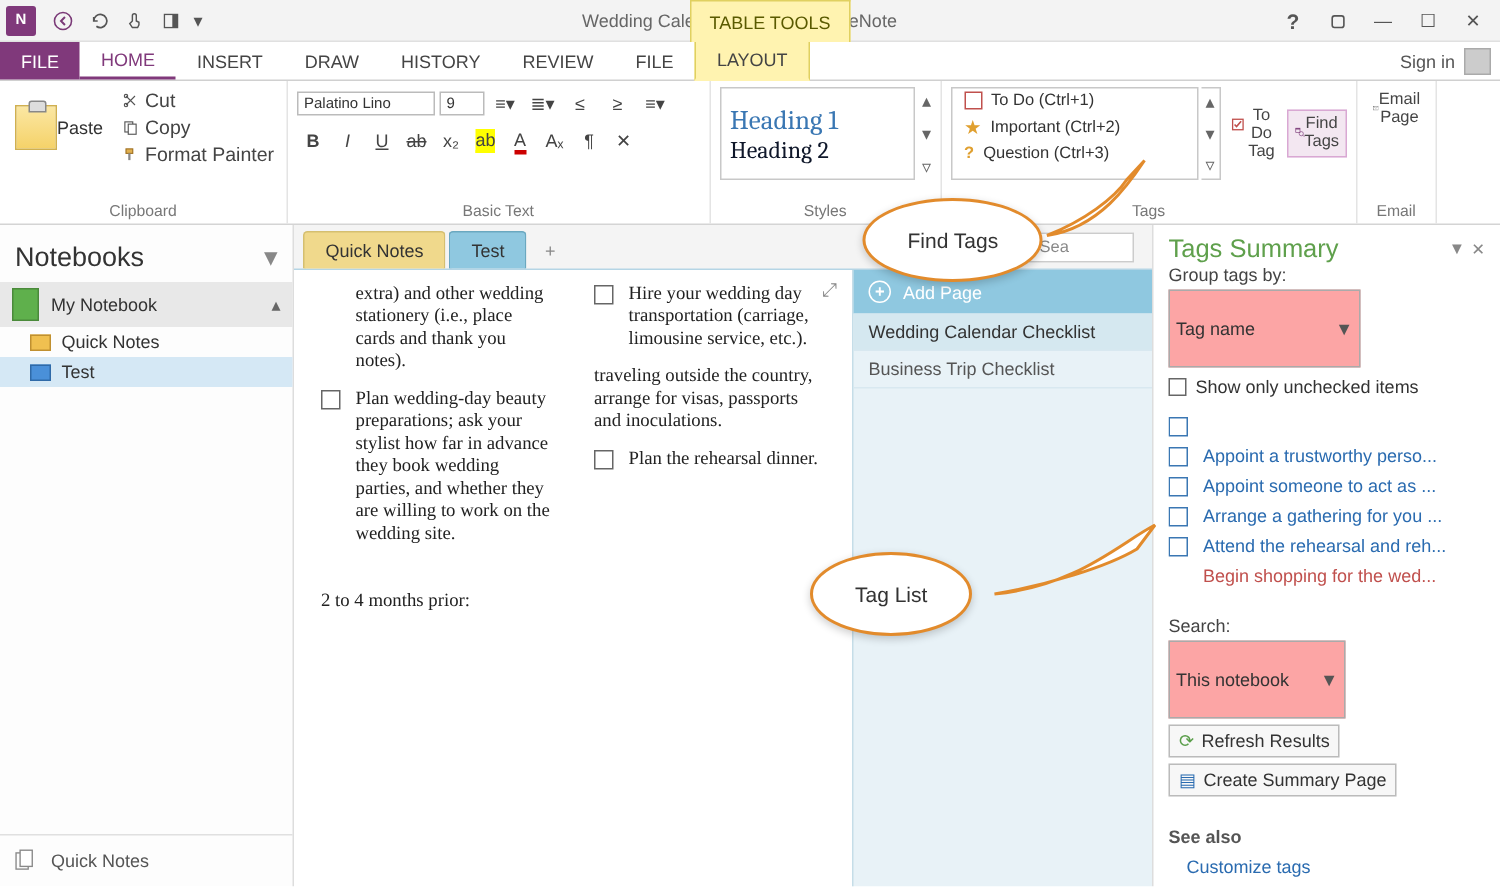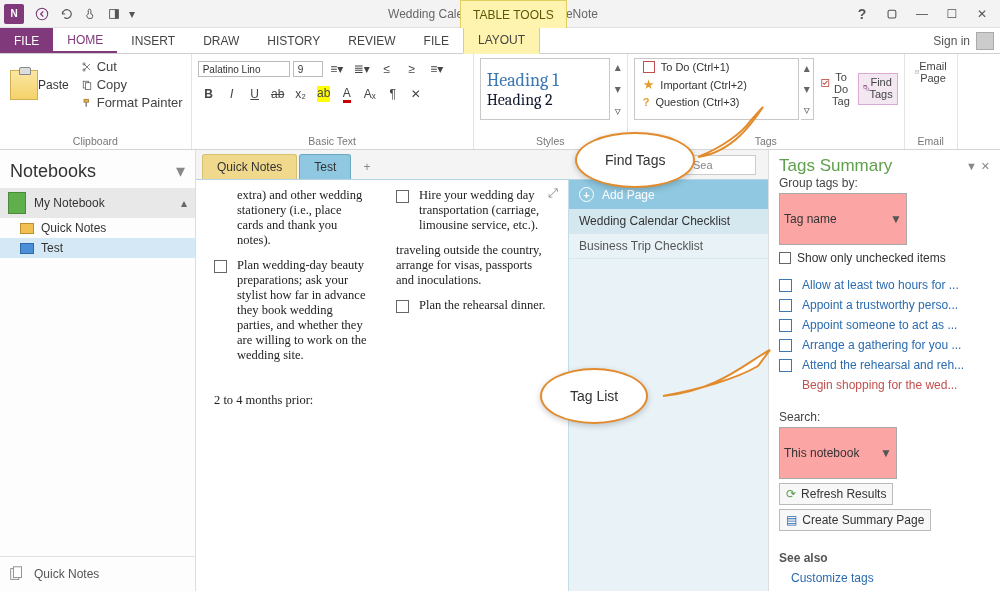--- a/index.html
+++ b/index.html
@@ -402,21 +402,20 @@
         <span>Tag name</span>
         <span class="arr">▼</span>
       </div>
     <div class="chk-row">
         <div class="box"></div>
         <span>Show only unchecked items</span>
       </div>
     <div class="tags-results">
       <div class="tag-res">
           <div class="box"></div>
-          <a>Allow at least two hours for ...</a>
         </div>
       <div class="tag-res">
           <div class="box"></div>
           <a>Appoint a trustworthy perso...</a>
         </div>
       <div class="tag-res">
           <div class="box"></div>
           <a>Appoint someone to act as ...</a>
         </div>
       <div class="tag-res">

